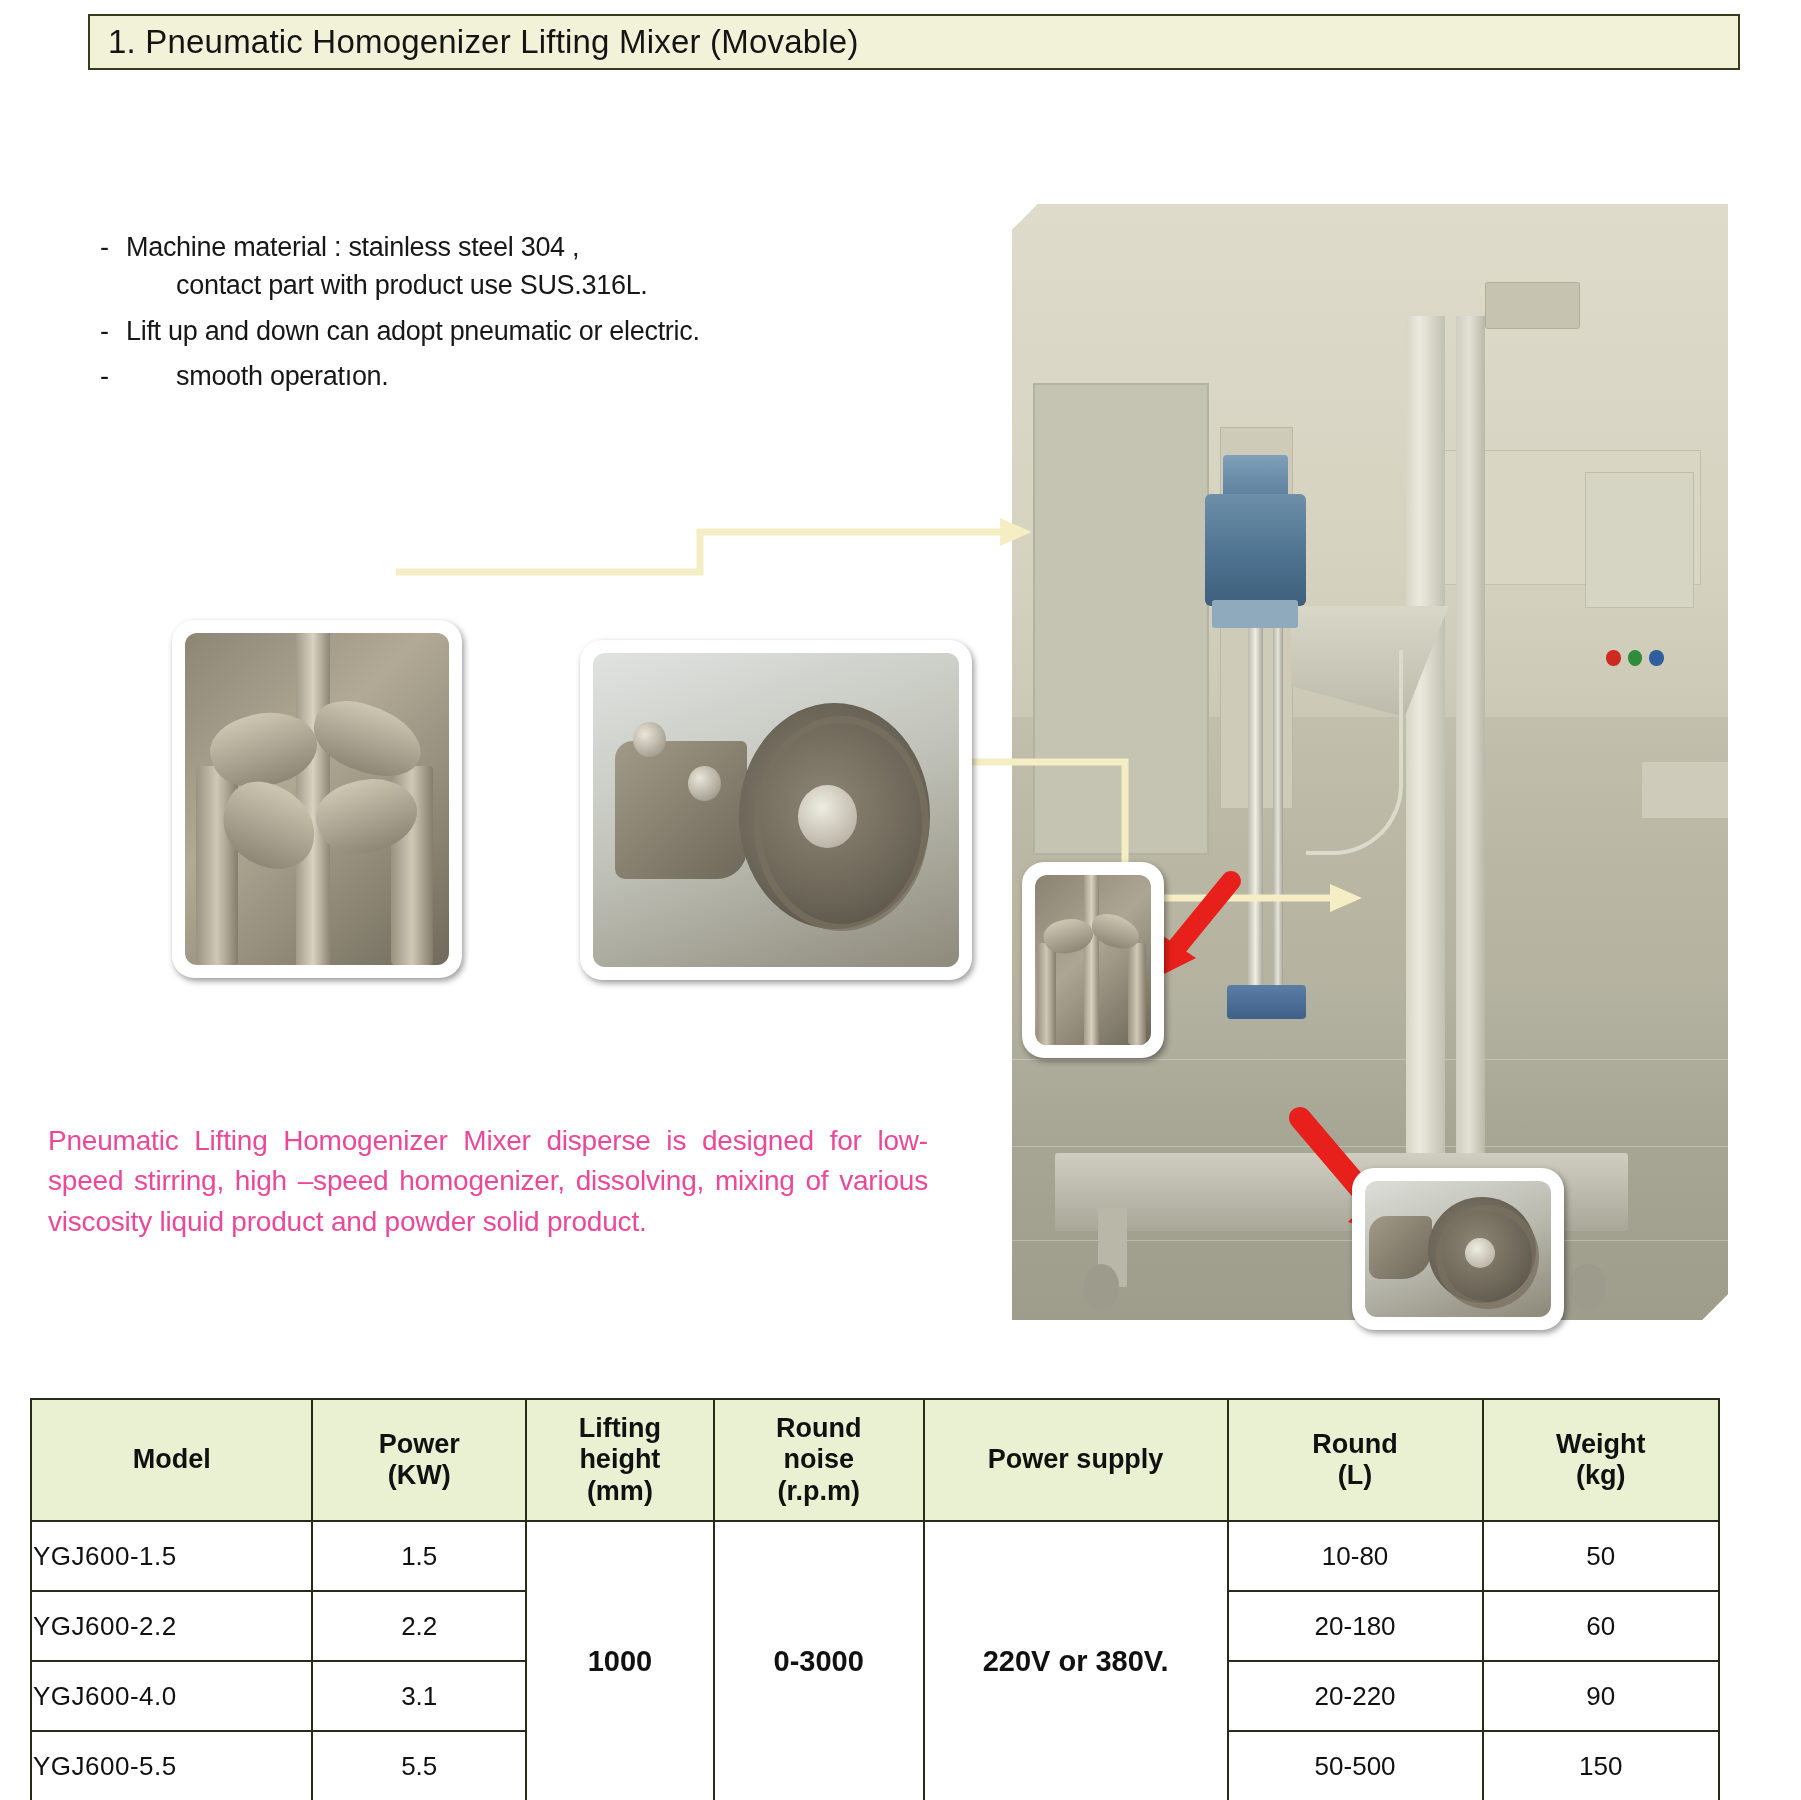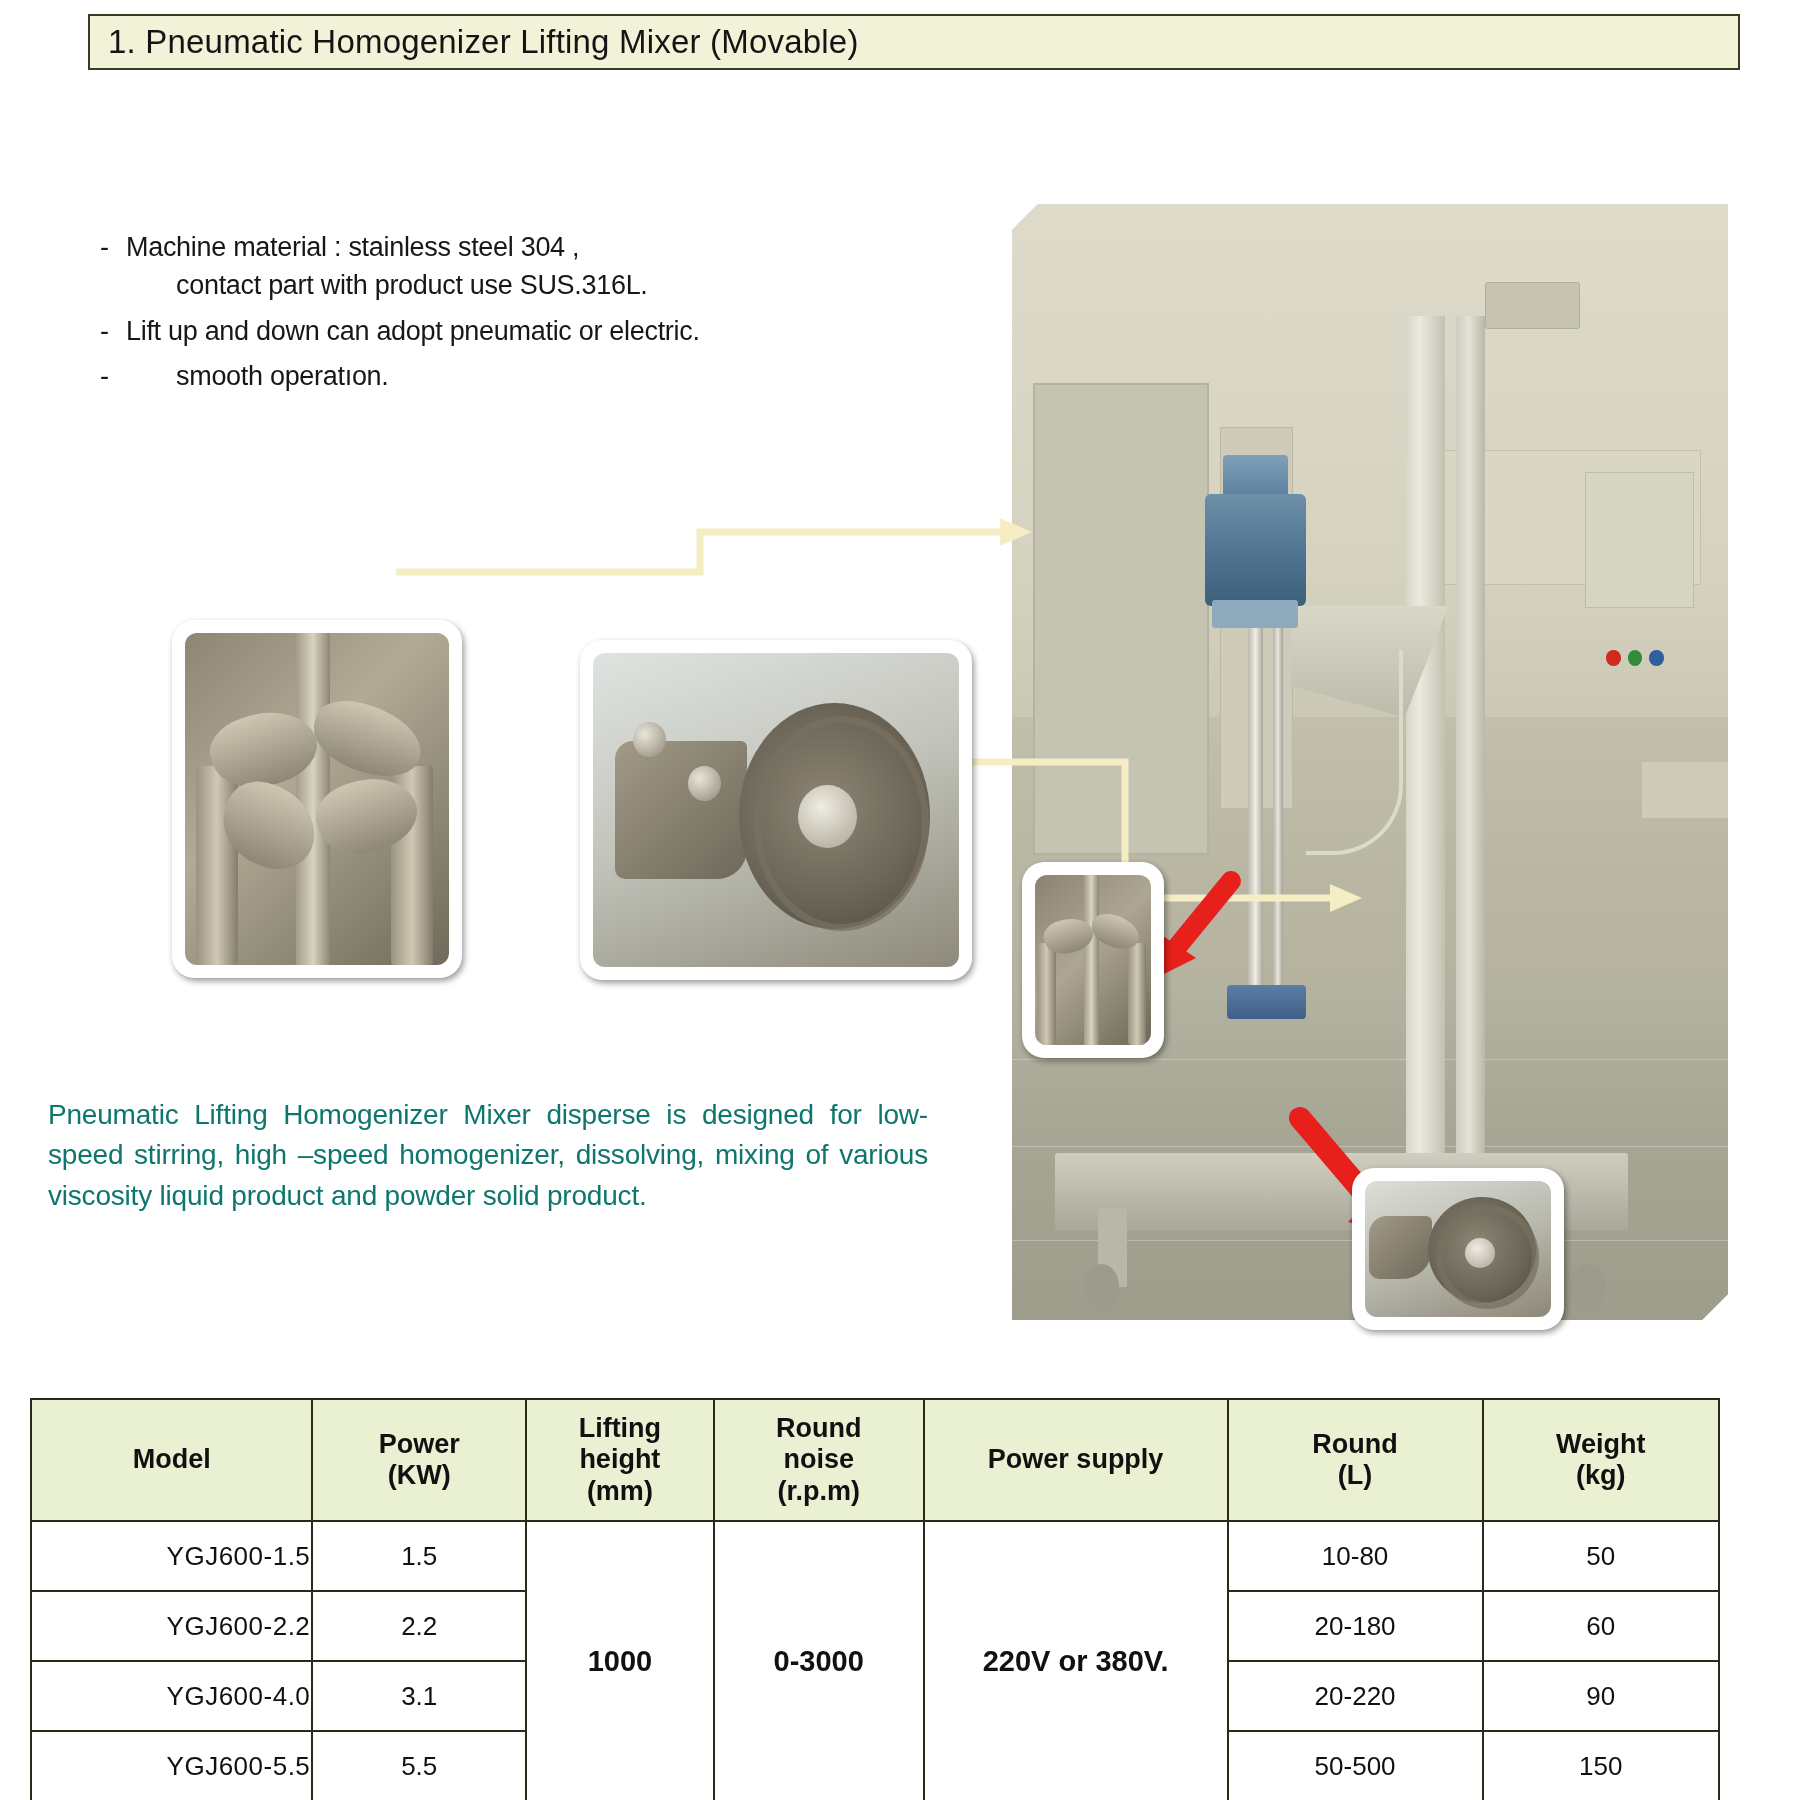--- a/index.html
+++ b/index.html
@@ -57,26 +57,26 @@
     width: 26px;
     flex: 0 0 26px;
   }
   .bullet .btext { flex: 1 1 auto; }
   .bullet .btext .l2 { display:block; padding-left: 2px; margin-left: 48px; }
 
   
   #paragraph {
     position: absolute;
     left: 48px;
-    top: 1095px;
+    top: 1121px;
     width: 880px;
     font-size: 28px;
     line-height: 1.44;
     text-align: justify;
-    color: #0f766e;
+    color: #ec4899;
     letter-spacing: -0.2px;
   }
 
   
   #main-photo {
     position: absolute;
     left: 1000px;
     top: 192px;
     width: 740px;
     height: 1140px;
@@ -289,21 +289,21 @@
     font-weight: bold;
     height: 118px;
     line-height: 1.16;
     font-size: 27px;
   }
   #spec-table tbody td {
     height: 66px;
     background: #ffffff;
   }
   #spec-table tbody td.model {
-    text-align: right;
+    text-align: left;
     letter-spacing: .5px;
   }
   #spec-table tbody td.merged {
     font-weight: bold;
     font-size: 29px;
   }
   .col-model  { width: 15.0%; }
   .col-power  { width: 11.4%; }
   .col-lift   { width: 10.0%; }
   .col-round  { width: 11.2%; }

